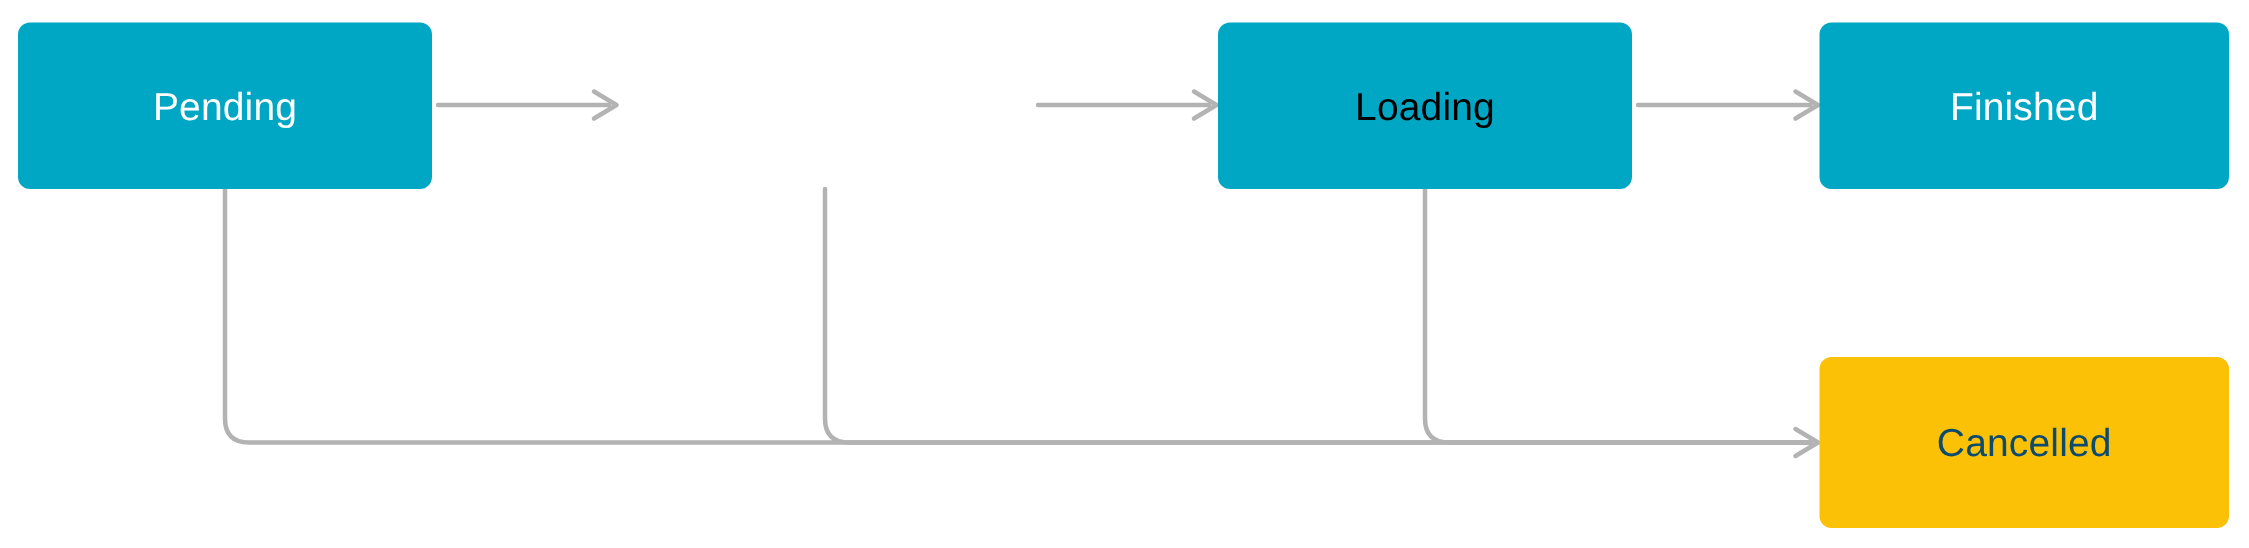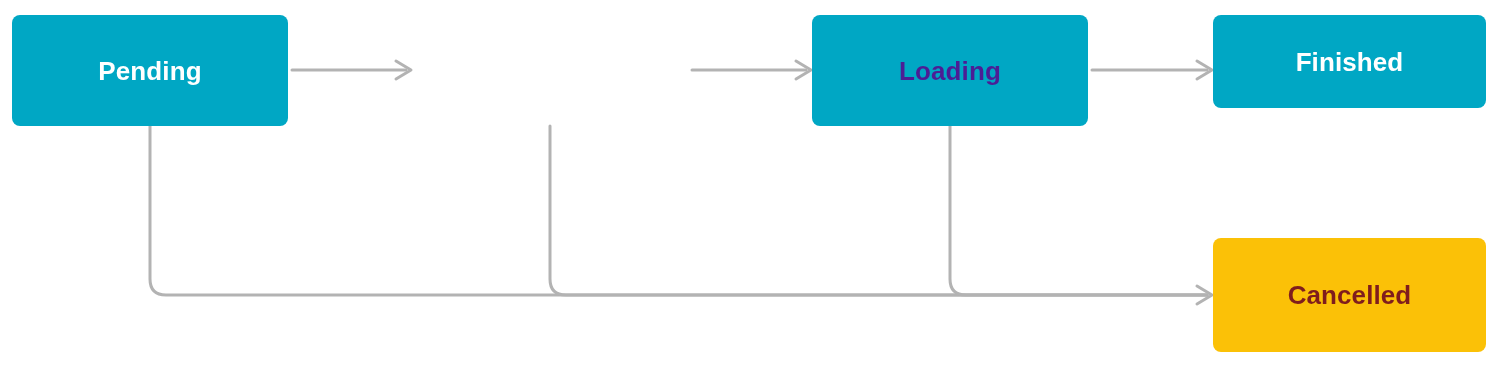--- a/index.html
+++ b/index.html
@@ -34,21 +34,21 @@
     position: absolute;
     box-sizing: border-box;
     border-radius: 8px;
     display: flex;
     align-items: center;
     justify-content: center;
     text-align: center;
   }
   .node-label {
     font-size: 26px;
-    font-weight: 700;
+    font-weight: 400;
     line-height: 1;
     letter-spacing: 0.1px;
     white-space: nowrap;
     user-select: none;
   }
 </style>
 </head>
 <body>
 
 <div id="diagram-canvas">
@@ -86,24 +86,24 @@
 
     </g>
   </svg>
 
   <div class="node" style="left:12px; top:15px; width:276px; height:111px; background:#00a7c4;">
     <span class="node-label" style="color:#ffffff;">Pending</span>
   </div>
 
 
   <div class="node" style="left:812px; top:15px; width:276px; height:111px; background:#00a7c4;">
-    <span class="node-label" style="color:#4c1d95;">Loading</span>
+    <span class="node-label" style="color:#000000;">Loading</span>
   </div>
 
-  <div class="node" style="left:1213px; top:15px; width:273px; height:93px; background:#00a7c4;text-align:right;">
+  <div class="node" style="left:1213px; top:15px; width:273px; height:111px; background:#00a7c4;text-align:right;">
     <span class="node-label" style="color:#ffffff;">Finished</span>
   </div>
 
   <div class="node" style="left:1213px; top:238px; width:273px; height:114px; background:#fbc107;">
-    <span class="node-label" style="color:#7f1d1d;">Cancelled</span>
+    <span class="node-label" style="color:#0c4a6e;">Cancelled</span>
   </div>
 
 </div>
 
 </body></html>

